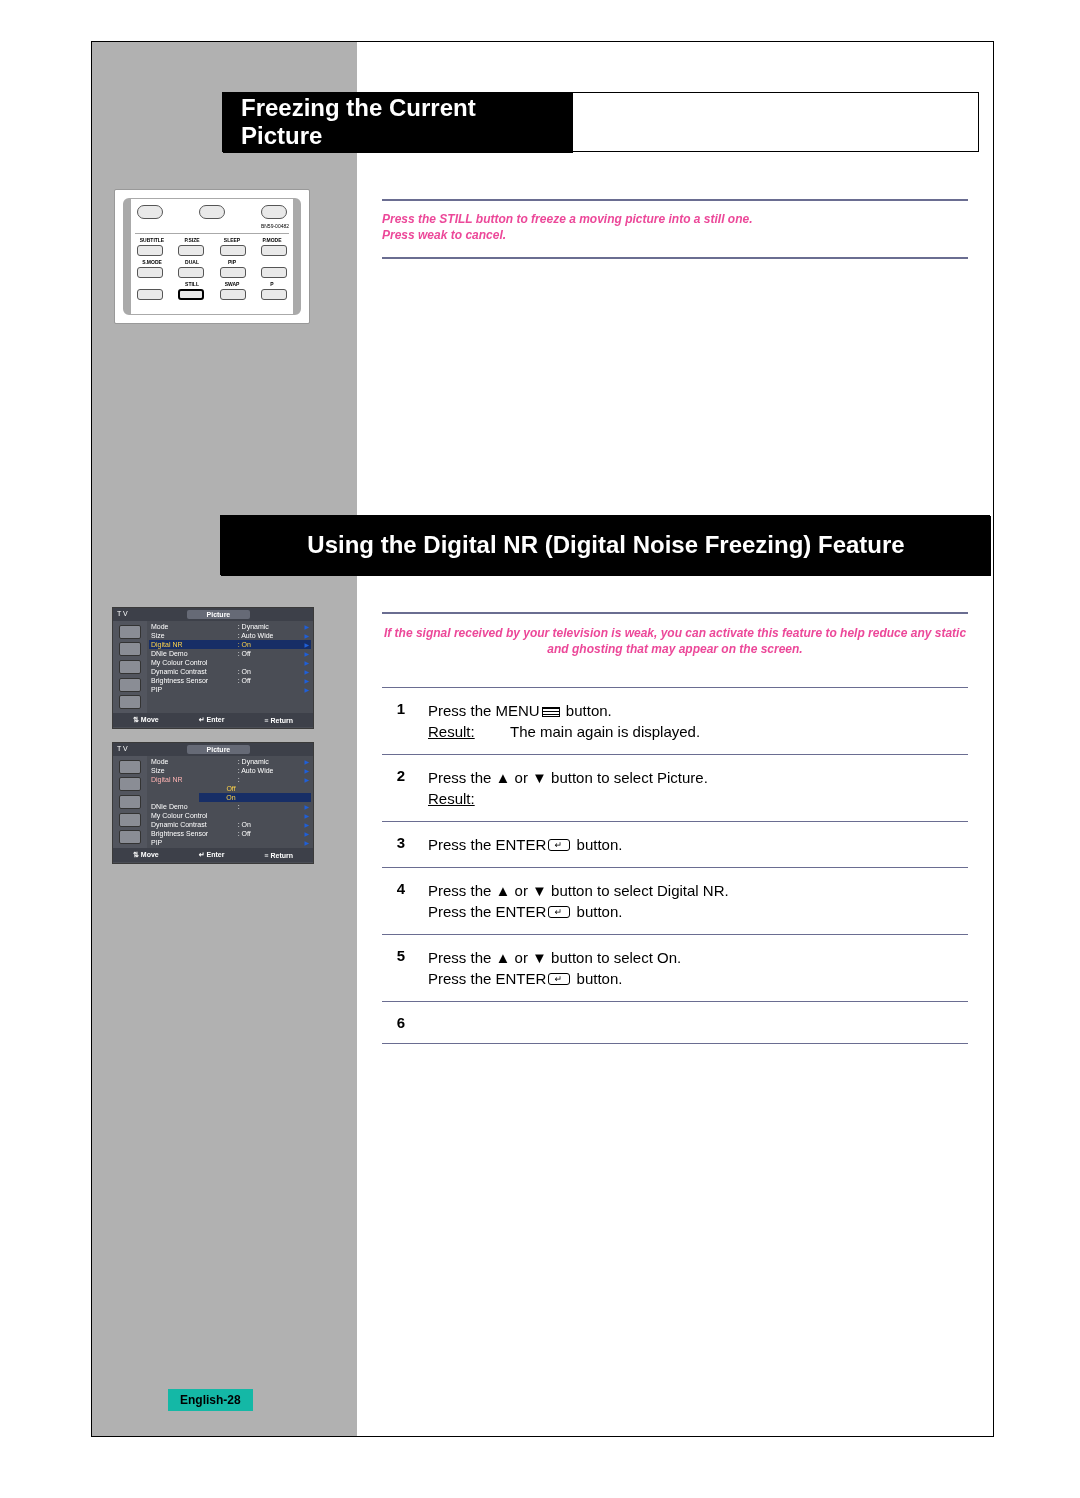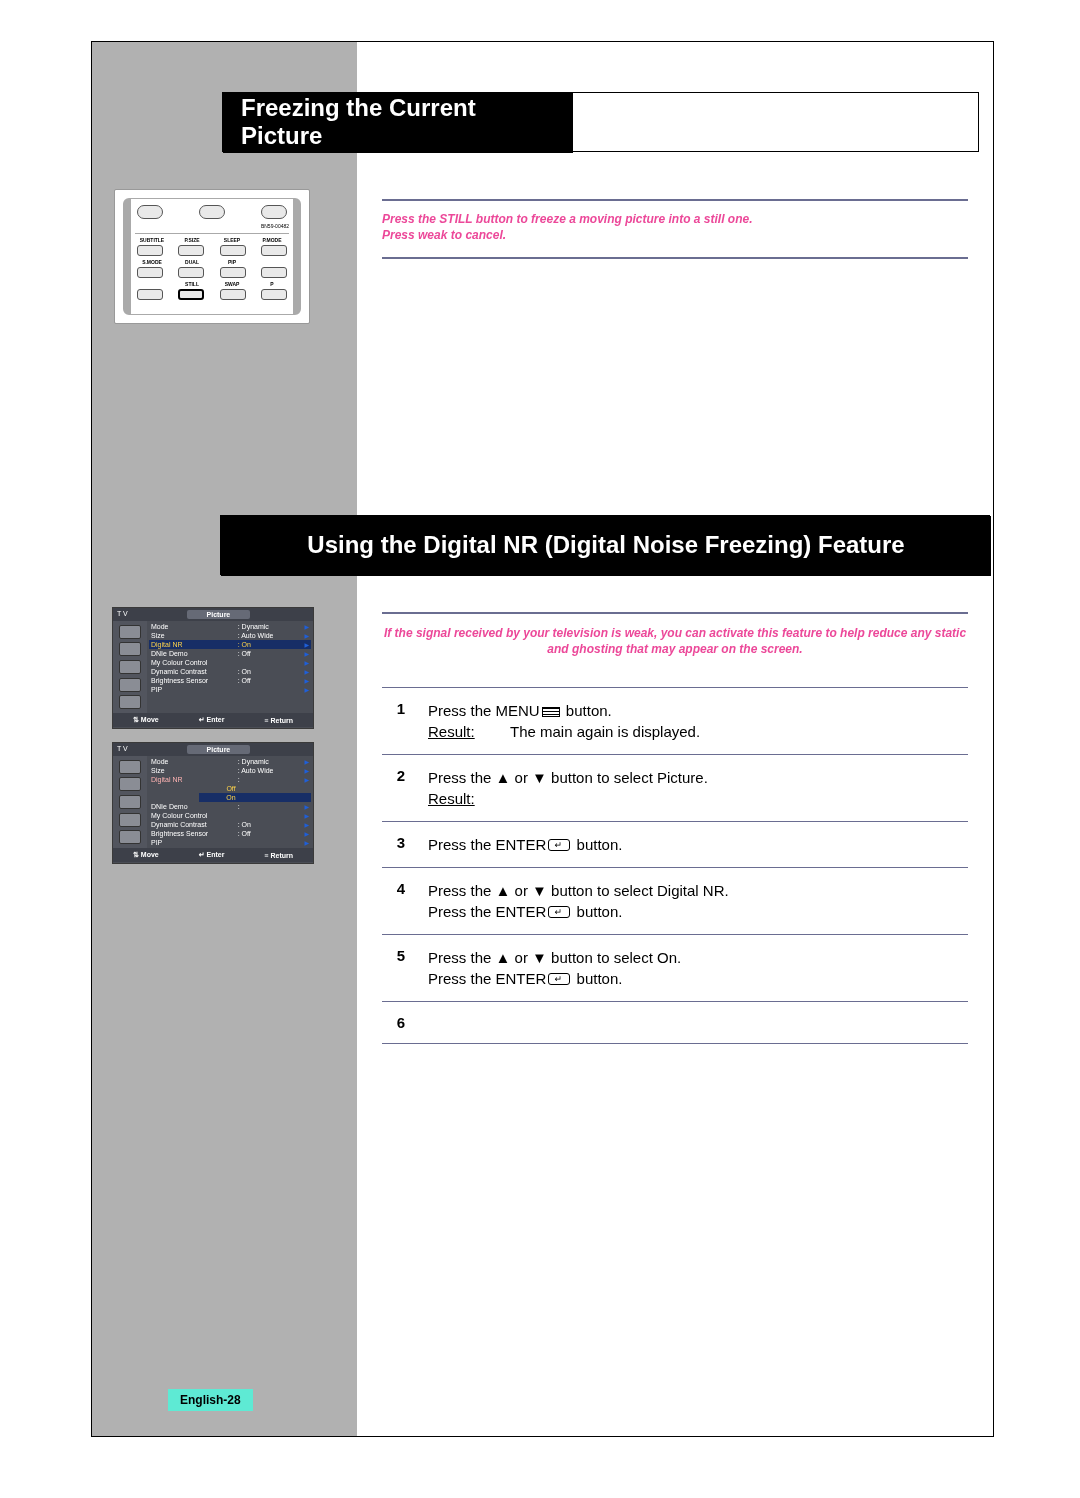--- a/index.html
+++ b/index.html
@@ -179,21 +179,21 @@
   .osd-ftr span::before { margin-right:2px; }
   .ftr-move::before { content:"⇅"; }
   .ftr-enter::before { content:"↵"; }
   .ftr-return::before { content:"≡"; }
 
   
   .page-badge {
     position:absolute;
     left:76px;
     bottom:25px;
-    background:#5eead4;
+    background:#14b8a6;
     font-size:12px;
     font-weight:bold;
     padding:4px 12px;
   }
 </style>
 </head>
 <body>
 
 <div class="page-frame">
   <div class="outer-border"></div>

